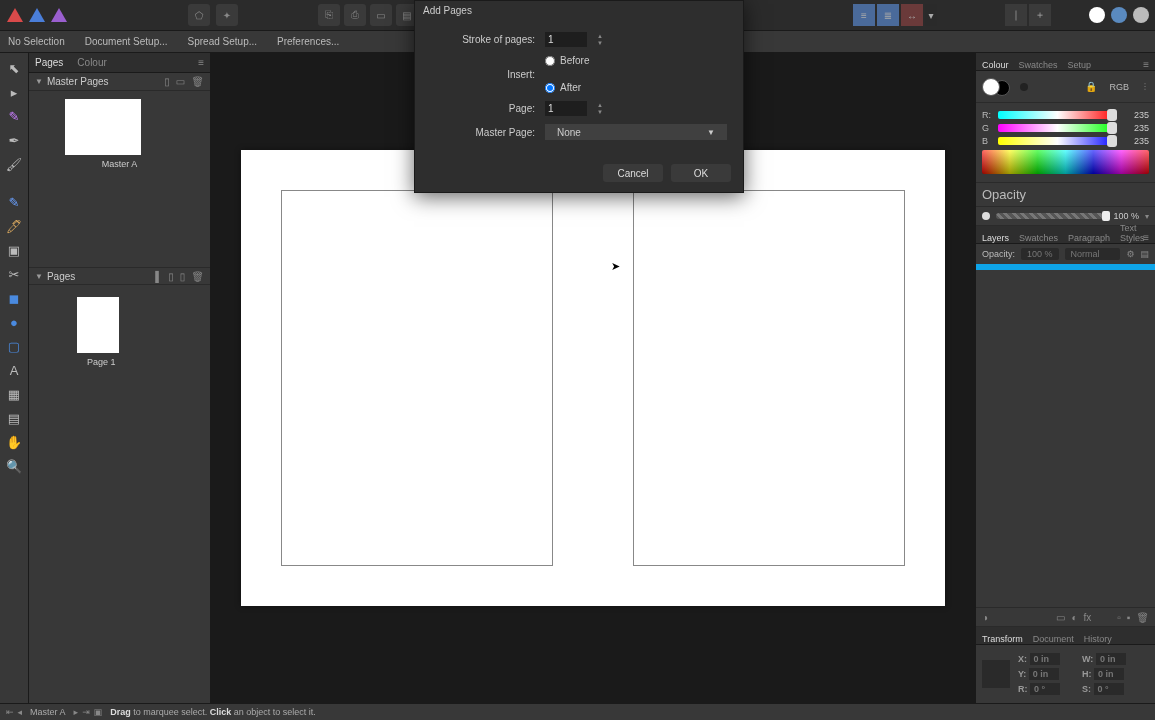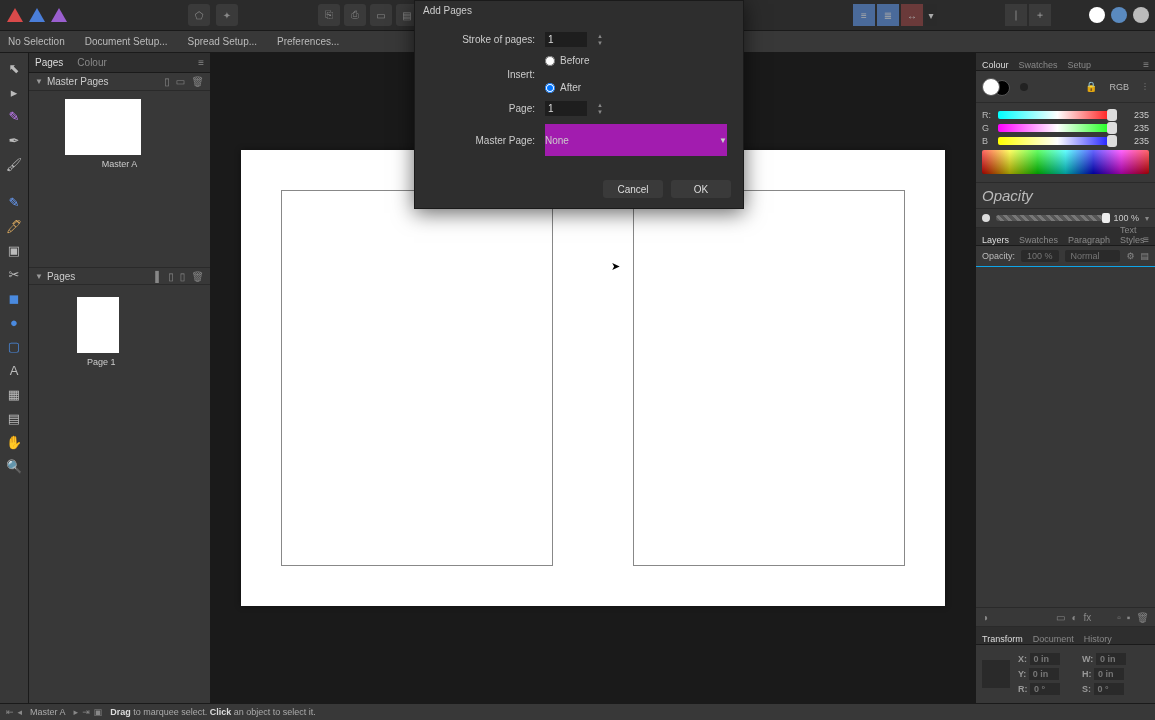--- a/index.html
+++ b/index.html
@@ -66,26 +66,26 @@
 .color-swatch { width: 18px; height: 18px; border-radius: 50%; background: #fff; border: 1px solid #555; position: relative; }
 .color-swatch2 { width: 16px; height: 16px; border-radius: 50%; background: #000; border: 1px solid #555; margin-left: -6px; margin-top: -8px; }
 .sliders-box { padding: 4px 6px; border-bottom: 1px solid #2a2a2a; }
 .slider-row { display: flex; align-items: center; gap: 6px; margin: 3px 0; }
 .slider-label { width: 10px; font-size: 9px; color: #bbb; }
 .slider-track { flex: 1; height: 8px; border-radius: 2px; position: relative; }
 .slider-knob { position: absolute; right: 0; top: -2px; width: 10px; height: 12px; background: #ddd; border-radius: 3px; }
 .slider-val { width: 26px; font-size: 9px; text-align: right; color: #ccc; }
 .hue-strip { height: 24px; margin: 4px 0; background: linear-gradient(to bottom, rgba(255,255,255,0.4), rgba(0,0,0,0.4)), linear-gradient(to right, red, yellow, lime, cyan, blue, magenta, red); border-radius: 2px;}
 .opacity-row { display: flex; align-items: center; gap: 6px; padding: 4px 6px; border-bottom: 1px solid #2a2a2a; }
-.op-label { font-size: 15px; color: #bbb; font-style: italic; }
+.op-label { font-size: 13px; color: #bbb; }
 .op-track { flex: 1; height: 6px; background: repeating-linear-gradient(45deg,#555 0 3px,#777 3px 6px); border-radius: 3px; position: relative; }
 .op-knob { position: absolute; right: -3px; top: -2px; width: 8px; height: 10px; background: #eee; border-radius: 2px; }
 .op-val { font-size: 9px; color: #ccc; }
 .layers-body { flex: 1; }
-.layers-opacity { display: flex; align-items: center; padding: 4px 6px; gap: 6px; border-bottom: 1px solid #0ea5e9; }
+.layers-opacity { display: flex; align-items: center; padding: 4px 6px; gap: 6px; border-bottom: 6px solid #0ea5e9; }
 .lo-sel { background: #2a2a2a; padding: 1px 6px; font-size: 9px; color: #777; border-radius: 2px; }
 .layer-bottom-bar { height: 20px; border-top: 1px solid #2a2a2a; border-bottom: 1px solid #2a2a2a; display: flex; align-items: center; padding: 0 6px; gap: 6px; }
 .lbb-left { display: flex; gap: 6px; }
 .lbb-right { margin-left: auto; display: flex; gap: 6px; }
 .lbb-icon { font-size: 10px; color: #888; }
 .transform-body { padding: 8px 6px; display: flex; gap: 8px; align-items: center; }
 .t-thumb { width: 28px; height: 28px; background: #2a2a2a; }
 .t-grid { display: grid; grid-template-columns: auto auto; gap: 3px 22px; font-size: 9px; color: #999; font-weight: bold; }
 .t-val { background: #2a2a2a; padding: 1px 4px; min-width: 30px; display: inline-block; color: #777; }
 
@@ -93,21 +93,21 @@
 .dialog { position: absolute; top: 0; left: 414px; width: 330px; background: #2e2e2e; border: 1px solid #1a1a1a; box-shadow: 0 4px 20px rgba(0,0,0,0.6); z-index: 100; }
 .dialog-title { padding: 4px 8px; font-size: 10px; color: #ccc; }
 .dialog-body { padding: 12px 16px 8px 16px; }
 .dlg-row { display: flex; align-items: center; margin-bottom: 8px; gap: 10px; }
 .dlg-label { width: 104px; text-align: right; font-size: 10px; color: #ccc; }
 .dlg-input { width: 42px; height: 15px; background: #1e1e1e; color: #ddd; border: none; font-size: 10px; padding: 0 3px; }
 .dlg-spin { width: 10px; display: flex; flex-direction: column; font-size: 6px; color: #888; line-height: 7px; }
 .dlg-radio-group { display: flex; flex-direction: column; gap: 16px; }
 .dlg-radio { display: flex; align-items: center; gap: 5px; font-size: 10px; color: #ccc; }
 .dlg-radio input { width: 10px; height: 10px; }
-.dlg-select { flex: 1; height: 32px; background: #a21caf; color: #ccc; border: none; font-size: 10px; padding: 0 0; display: flex; align-items: center; justify-content: space-between; }
+.dlg-select { flex: 1; height: 16px; background: #404040; color: #ccc; border: none; font-size: 10px; padding: 0 12px; display: flex; align-items: center; justify-content: space-between; }
 .dialog-buttons { display: flex; justify-content: flex-end; gap: 8px; padding: 8px 12px 10px 12px; }
 .dlg-btn { width: 60px; height: 18px; background: #3a3a3a; color: #ddd; border: none; font-size: 10px; border-radius: 3px; cursor: pointer; }
 
 
 .status-bar { height: 17px; background: #383838; display: flex; align-items: center; padding: 0 6px; gap: 8px; font-size: 9px; color: #aaa; border-top: 1px solid #1a1a1a; }
 .sb-nav { display: flex; gap: 4px; color: #888; }
 .sb-nav span { cursor: pointer; }
 .sb-hint b { color: #ddd; font-weight: 600; }
 
 .swatch-wrap { display: flex; align-items: flex-end; }

